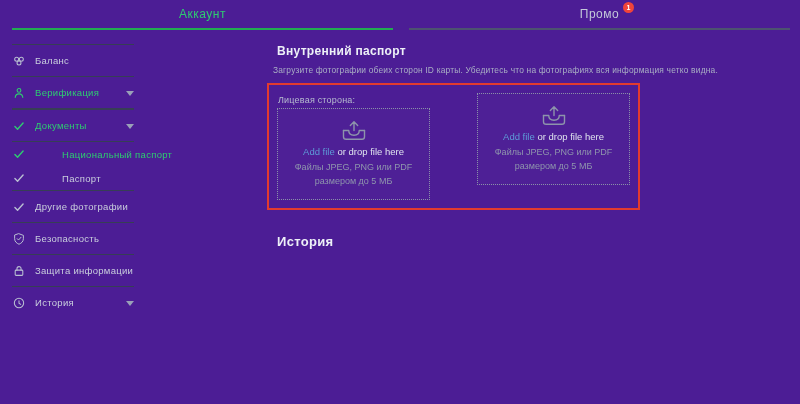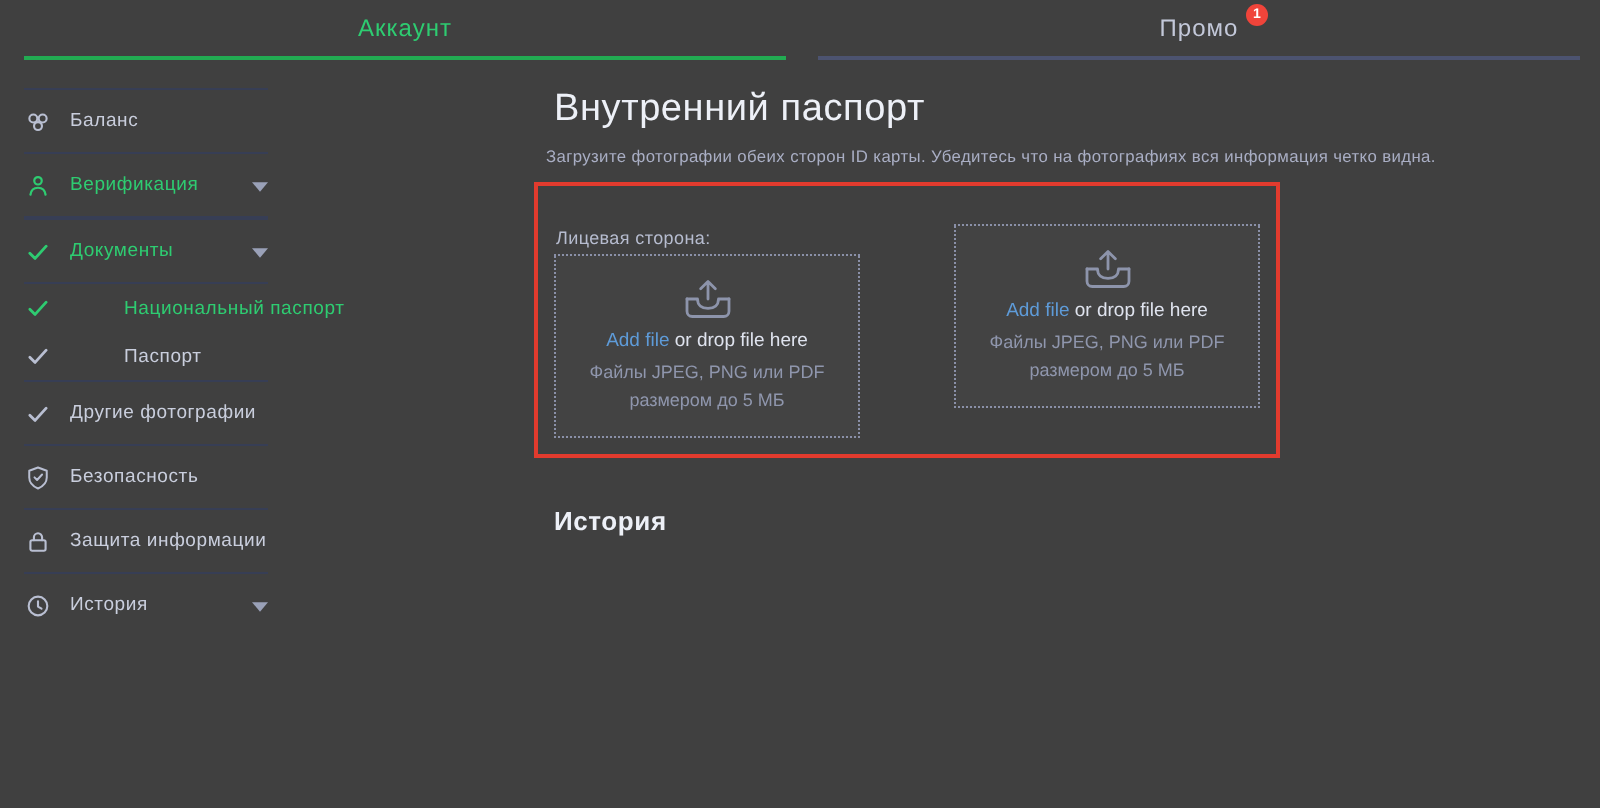--- a/index.html
+++ b/index.html
@@ -1,16 +1,16 @@
 <!DOCTYPE html>
 <html><head>
 <meta charset="utf-8">
 <style>
   html,body{margin:0;padding:0;background:#1c2234;}
-  .app{position:relative;width:800px;height:404px;background:#404040;overflow:hidden;
+  .app{position:relative;width:800px;height:404px;background:#4c1d95;overflow:hidden;
        font-family:"Liberation Sans",sans-serif;}
 
   
   .tabbar{display:flex;gap:16px;padding:0 10px 0 12px;height:30px;}
   .tab{flex:1;display:flex;align-items:center;justify-content:center;
        font-size:12px;letter-spacing:.5px;color:#c3c8d9;
        border-bottom:2px solid #4c5370;cursor:pointer;}
   .tab.active{color:#2ecc71;border-bottom-color:#22ab52;}
   .tab-label{position:relative;}
   .badge{position:absolute;top:-5px;right:-15px;width:11px;height:11px;border-radius:50%;
@@ -26,23 +26,23 @@
   .row .ico svg{width:14px;height:14px;}
   .row.green{color:#2ecc71;}
   .row.green .ico{color:#2ecc71;}
   .row .ico.red{color:#e8473d;}
   .chev{position:absolute;right:0;top:50%;margin-top:-2px;color:#9aa1b8;}
   .chev svg{width:8px;height:5px;display:block;}
   .divider{height:1px;background:#373e55;}
 
   
   .main{position:absolute;left:267px;top:44px;width:383px;}
-  .page-title{margin:0 0 0 10px;font-size:19px;font-weight:normal;color:#edf0f7;letter-spacing:.3px;}
+  .page-title{margin:0 0 0 10px;font-size:12px;font-weight:bold;color:#edf0f7;letter-spacing:.3px;}
   .page-desc{margin:7px 0 0 6px;font-size:8.4px;color:#a9aec4;letter-spacing:.2px;white-space:nowrap;}
-  .docbox{border:2px solid #e23b2e;margin-top:8px;width:353px;padding:19px 8px 8px 8px;
+  .docbox{border:2px solid #e23b2e;margin-top:8px;width:353px;padding:8px 8px 8px 8px;
           display:flex;gap:47px;}
   .col{width:153px;}
   .col-label{font-size:9px;color:#b6bccf;margin:2px 0 3px 1px;letter-spacing:.2px;}
   .dropzone{height:92px;border:1px dotted #8a90a8;display:flex;flex-direction:column;
             align-items:center;justify-content:center;cursor:pointer;
             background:rgba(255,255,255,0.015);box-sizing:border-box;}
   .up-ico{color:#8d94ab;}
   .up-ico svg{width:28px;height:23px;display:block;}
   .addline{font-size:9.5px;color:#dfe3ee;margin-top:4px;}
   .addline .link{color:#5e9bd8;cursor:pointer;}

